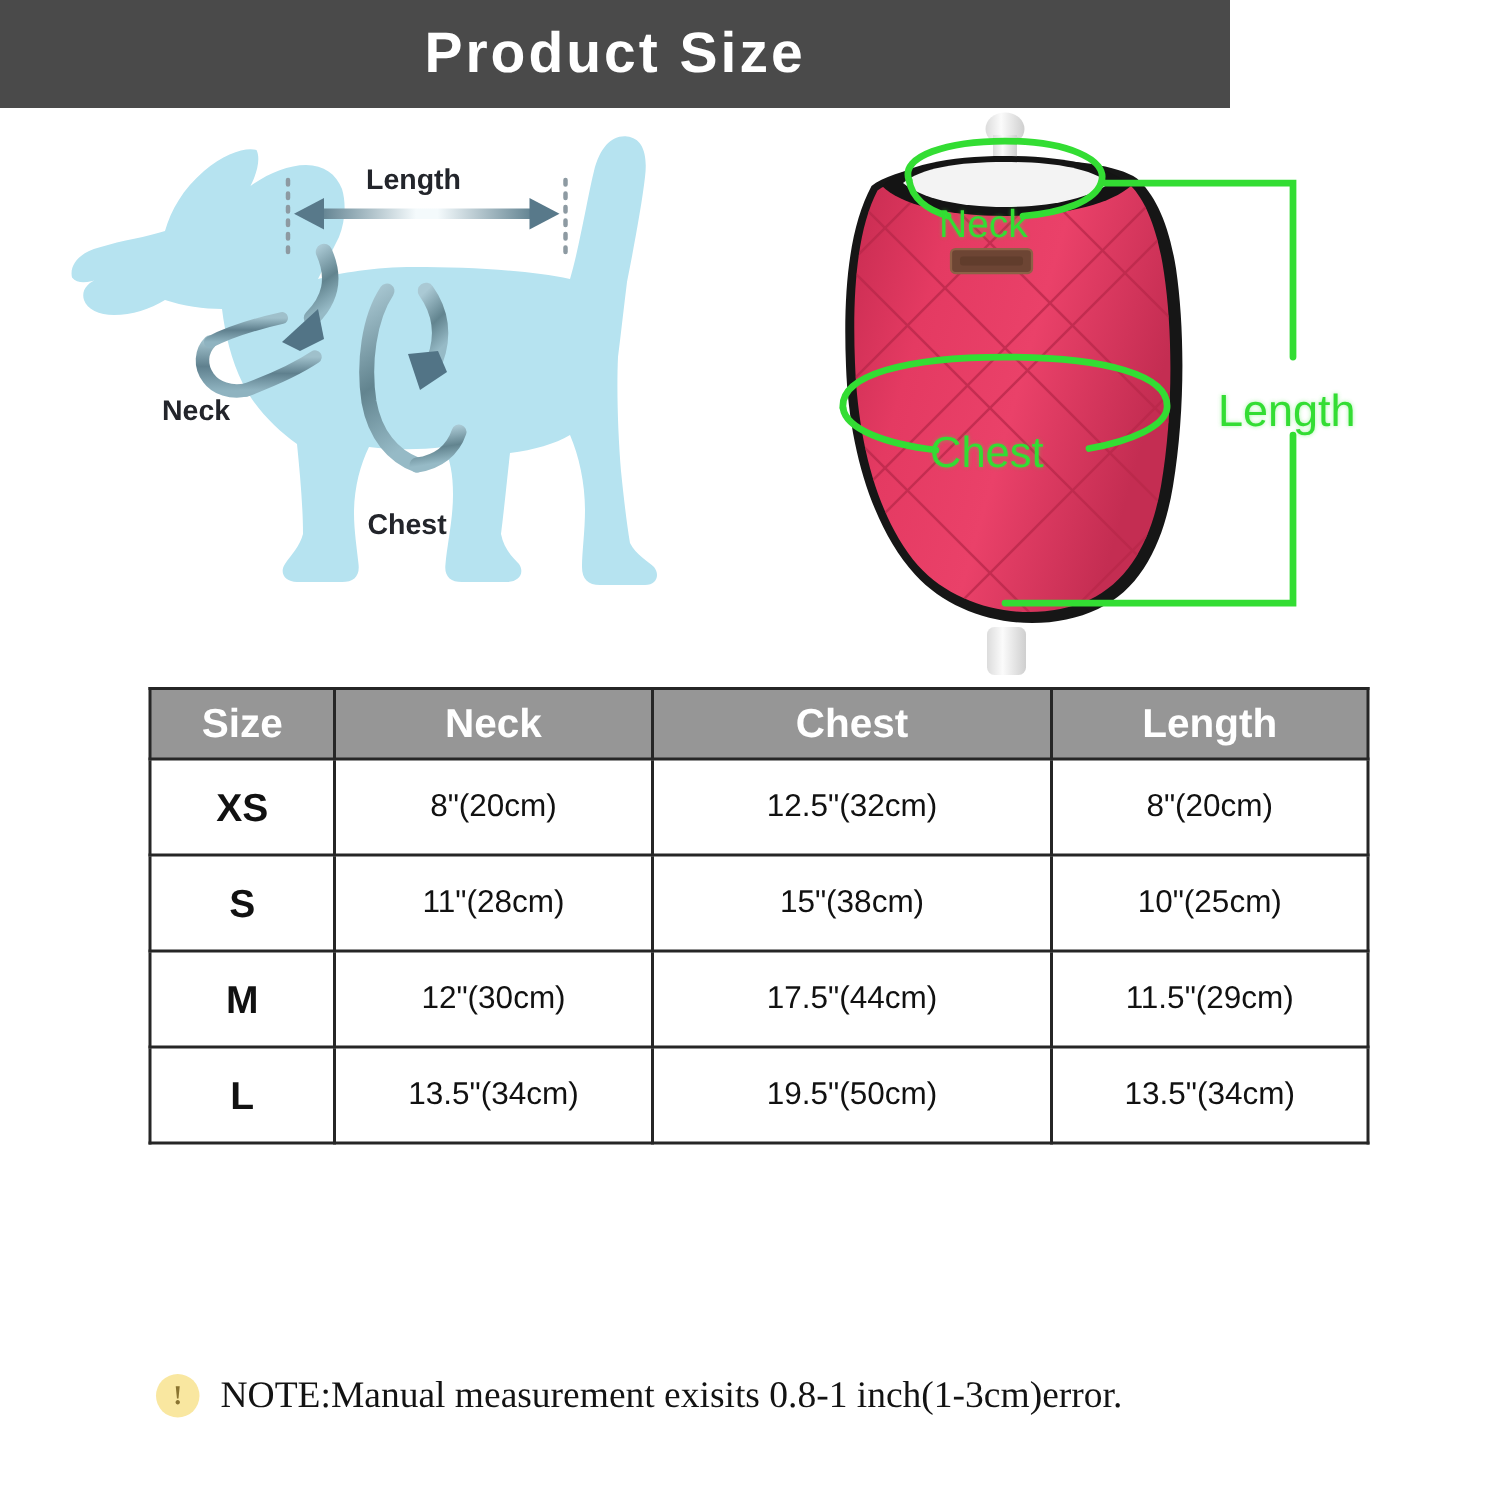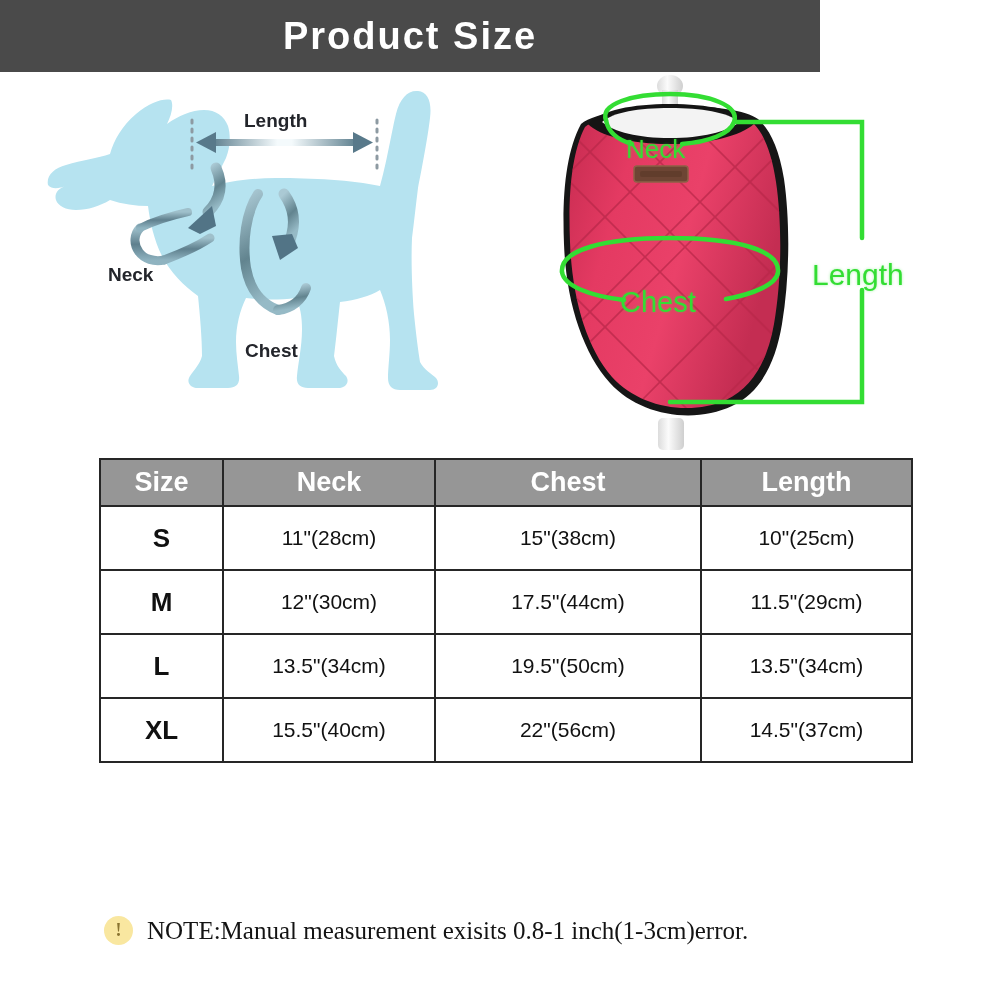--- a/index.html
+++ b/index.html
@@ -355,42 +355,42 @@
   <thead>
     <tr>
       <th>Size</th>
       <th>Neck</th>
       <th>Chest</th>
       <th>Length</th>
     </tr>
   </thead>
   <tbody>
     <tr>
+      <td class="sizecell">XS</td>
+      <td>8"(20cm)</td>
+      <td>12.5"(32cm)</td>
+      <td>8"(20cm)</td>
+    </tr>
+    <tr>
       <td class="sizecell">S</td>
       <td>11"(28cm)</td>
       <td>15"(38cm)</td>
       <td>10"(25cm)</td>
     </tr>
     <tr>
       <td class="sizecell">M</td>
       <td>12"(30cm)</td>
       <td>17.5"(44cm)</td>
       <td>11.5"(29cm)</td>
     </tr>
     <tr>
       <td class="sizecell">L</td>
       <td>13.5"(34cm)</td>
       <td>19.5"(50cm)</td>
       <td>13.5"(34cm)</td>
     </tr>
-    <tr>
-      <td class="sizecell">XL</td>
-      <td>15.5"(40cm)</td>
-      <td>22"(56cm)</td>
-      <td>14.5"(37cm)</td>
-    </tr>
   </tbody>
 </table>
 
 <div class="note-row">
   <div class="note-badge">!</div>
   <div class="note-text">NOTE:Manual measurement exisits 0.8-1 inch(1-3cm)error.</div>
 </div>
 
 </body></html>

